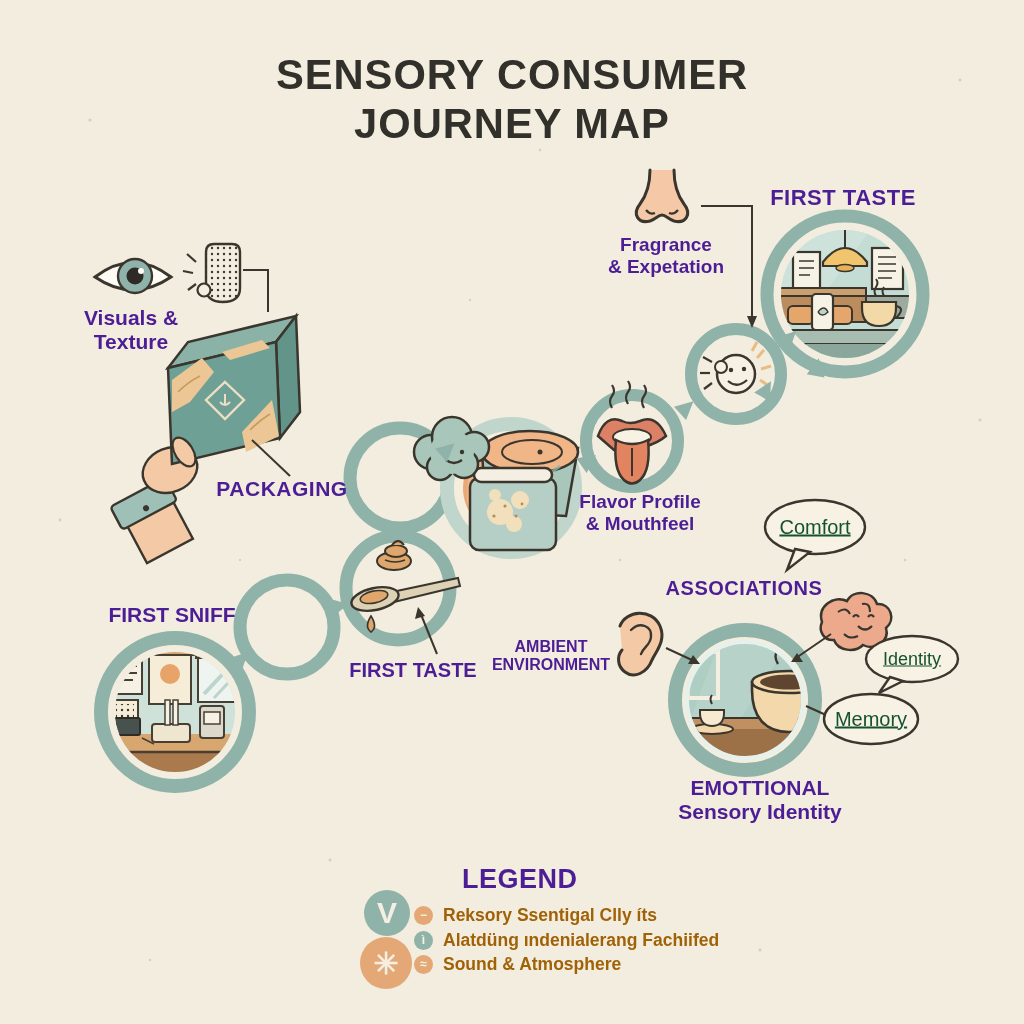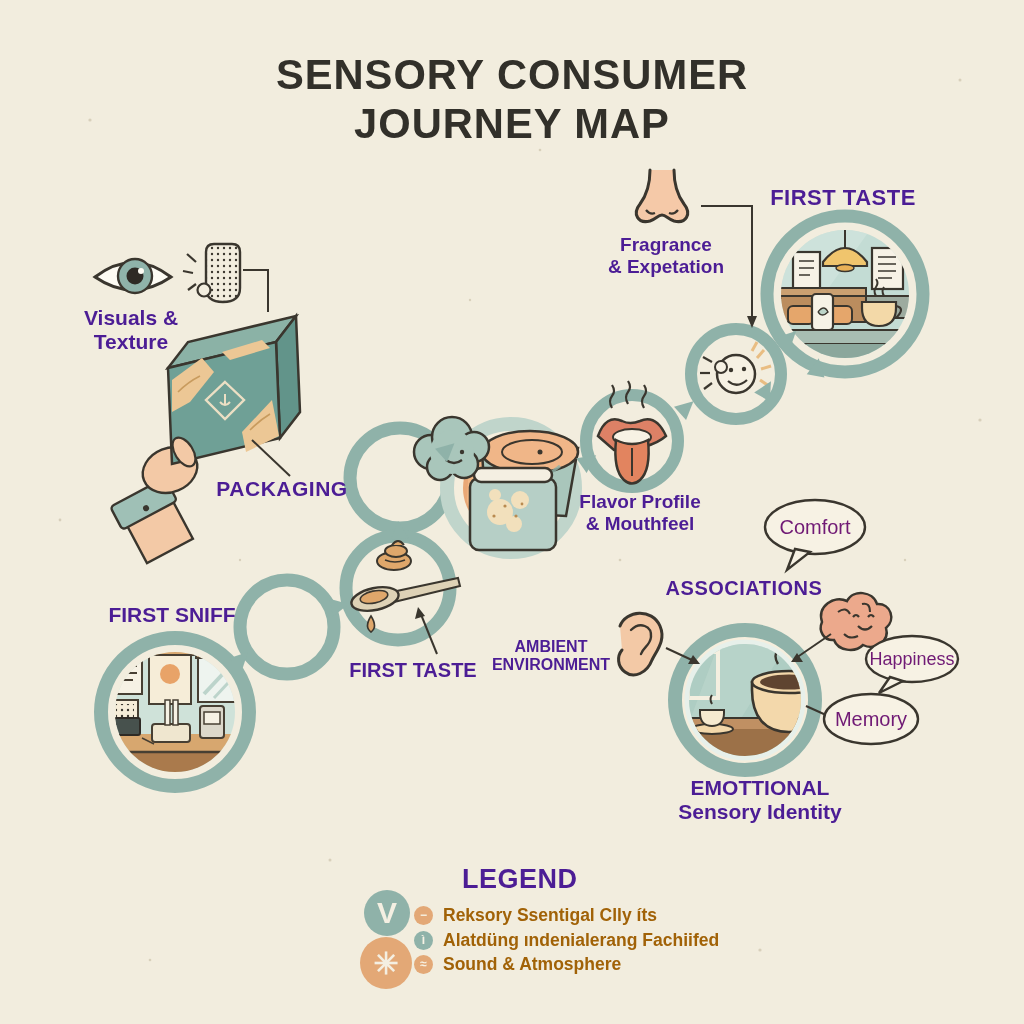--- a/index.html
+++ b/index.html
@@ -8,21 +8,21 @@
     background:#f2edde;
     font-family:"Liberation Sans", sans-serif;color:#3a362e;
   }
   .lbl{position:absolute;transform:translateX(-50%);text-align:center;
        white-space:pre-line;line-height:1.15;color:#4c1d95;}
   .bold{font-weight:700;}
   #title{top:50px;left:512px;font-size:43px;font-weight:800;letter-spacing:1px;
          transform:translateX(-50%) scaleX(.97);color:#32302a;}
   .svglayer{position:absolute;left:0;top:0;}
   .bubble-text{position:absolute;transform:translate(-50%,-50%);font-size:20px;
-               font-weight:500;color:#701a75;white-space:nowrap;}
+               font-weight:500;color:#14532d;white-space:nowrap;text-decoration:underline;}
   
   #legend-title{left:462px;top:864px;font-size:27px;font-weight:800;letter-spacing:.5px;}
   .legend-row{position:absolute;left:414px;display:flex;align-items:center;gap:10px;height:24px;}
   .bullet{width:19px;height:19px;border-radius:50%;display:flex;align-items:center;
           justify-content:center;font-size:12px;font-weight:700;color:#f7f2e4;flex:0 0 auto;}
   .bullet-orange{background:#e3a876;}
   .bullet-teal{background:#8fb2a9;}
   .legend-label{font-size:17.5px;font-weight:600;color:#a16207;white-space:nowrap;}
   .badge{position:absolute;border-radius:50%;display:flex;align-items:center;
          justify-content:center;color:#f4efe2;font-weight:600;}
@@ -385,21 +385,21 @@
 
   <div class="lbl bold" style="top:638px;left:551px;font-size:16px;">AMBIENT
 ENVIRONMENT</div>
 
   <div class="lbl bold" style="top:577px;left:744px;font-size:20px;letter-spacing:.5px;">ASSOCIATIONS</div>
 
   <div class="lbl bold" style="top:776px;left:760px;font-size:21px;">EMOTTIONAL
 Sensory Identity</div>
 
   <div class="bubble-text" style="left:815px;top:527px;">Comfort</div>
-  <div class="bubble-text" style="left:912px;top:659px;font-size:18px;">Happiness</div>
+  <div class="bubble-text" style="left:912px;top:659px;font-size:18px;">Identity</div>
   <div class="bubble-text" style="left:871px;top:719px;">Memory</div>
 
   <div id="legend-title" class="lbl" style="transform:none;">LEGEND</div>
 
   <div id="badge-v" class="badge">
     <span>V</span>
   </div>
   <div id="badge-ast" class="badge">
     <span>✳</span>
   </div>

